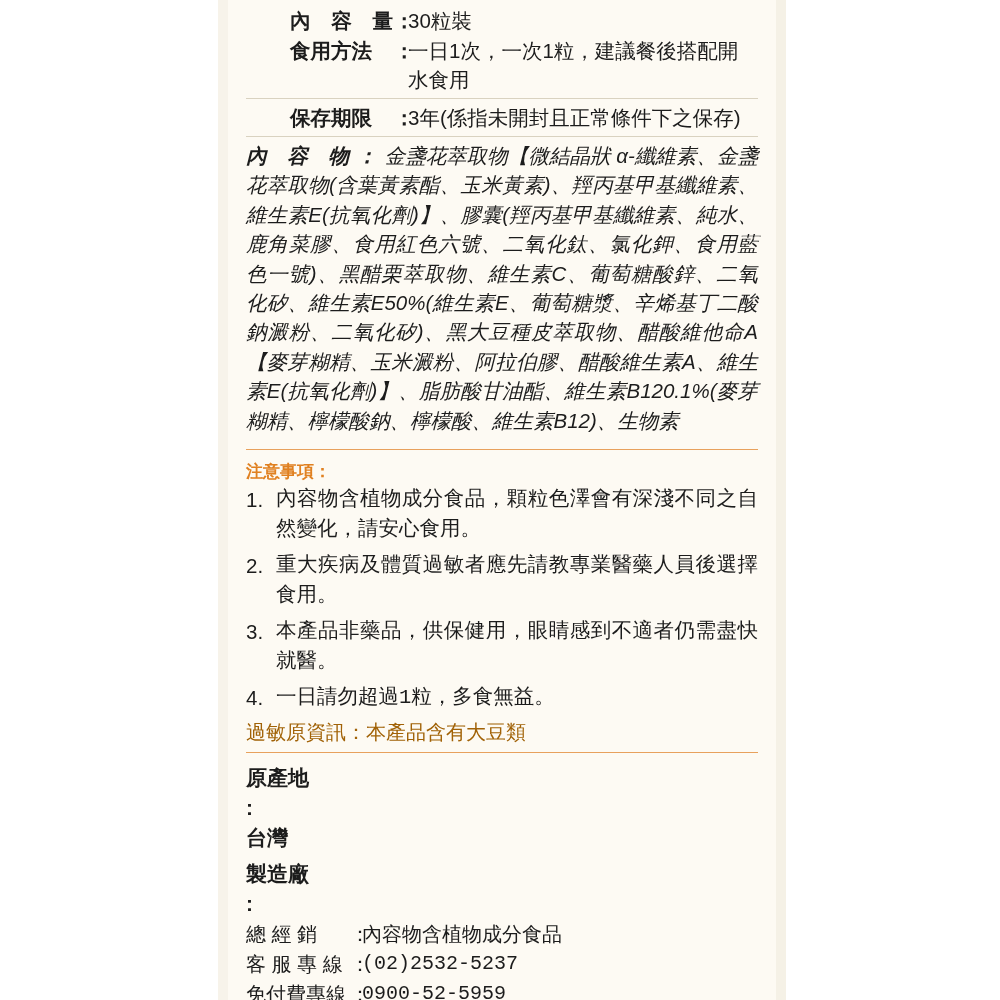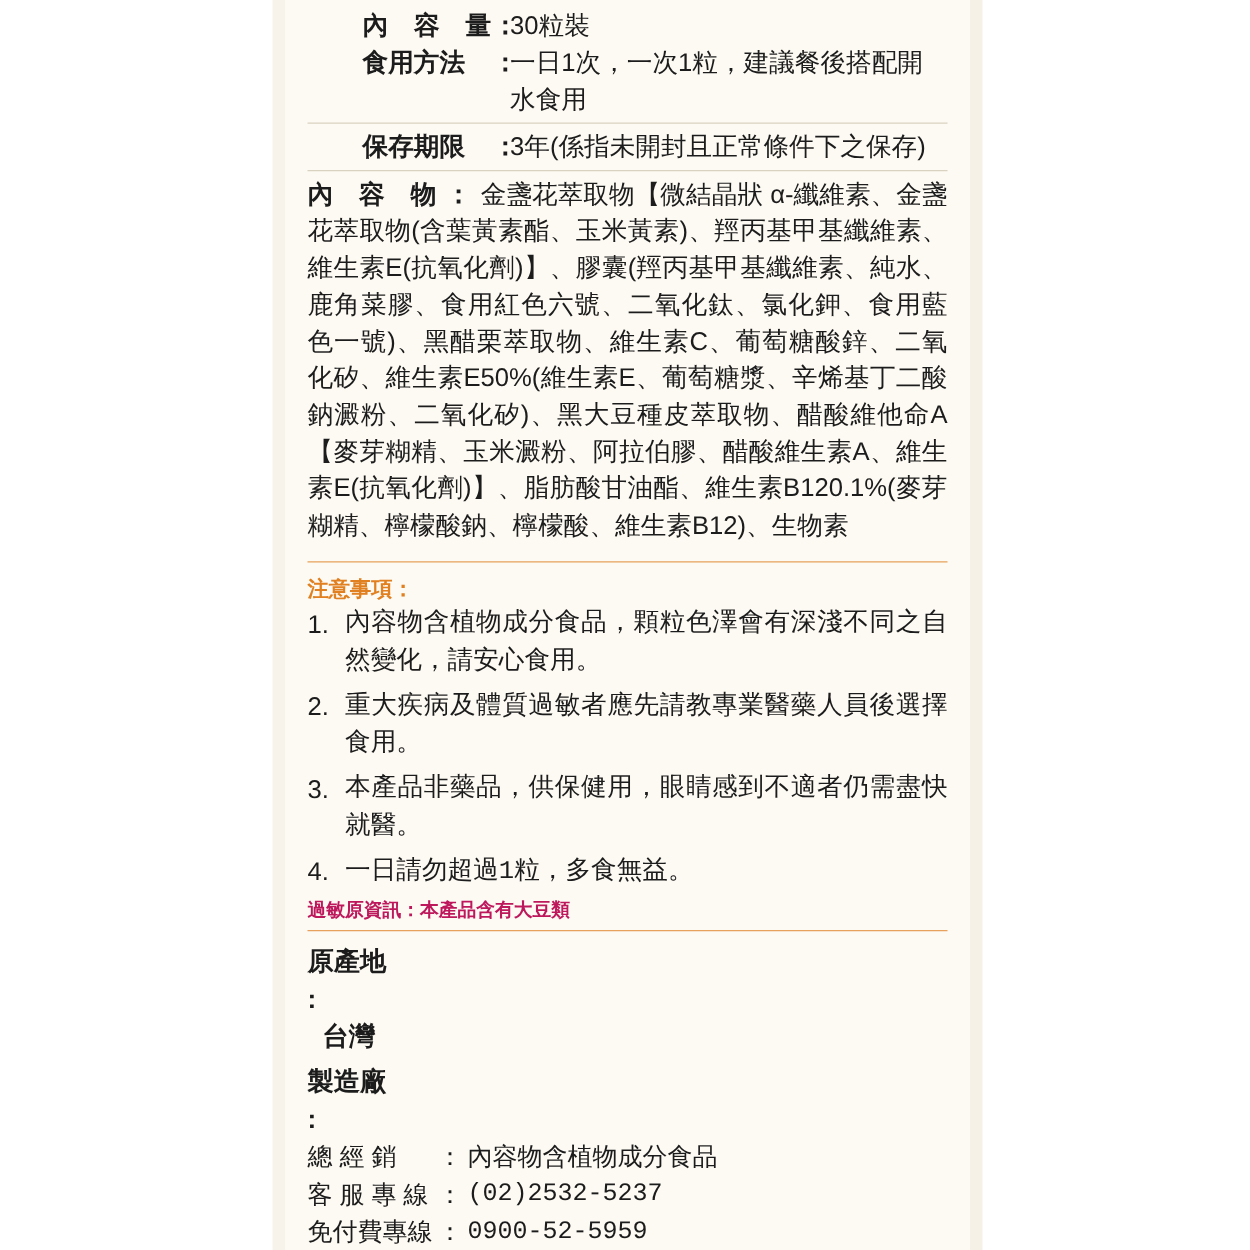--- a/index.html
+++ b/index.html
@@ -86,20 +86,21 @@
     border-top: 1.5px solid #e8a15c;
   }
 
   
   .ingredients {
     font-size: 20.5px;
     line-height: 29.4px;
     color: #1c1c1c;
     text-align: justify;
     word-break: break-all;
+    font-style: italic;
   }
   .ing-head {
     font-weight: bold;
     letter-spacing: 7.5px;
   }
 
   
   .notice-title {
     color: #e08020;
     font-size: 17px;
@@ -123,23 +124,23 @@
     width: 30px;
     text-align: left;
   }
   .notice-text {
     flex: 1 1 auto;
     text-align: justify;
     word-break: break-all;
     font-family: Liberation Mono, monospace;
   }
   .allergen {
-    color: #be185d;
-    font-size: 15px;
-    font-weight: bold;
+    color: #a16207;
+    font-size: 20px;
+    font-weight: normal;
     margin: 4px 0 6px 0;
   }
 
   
   .footer-line {
     display: flex;
     font-size: 20px;
     line-height: 30px;
     color: #1c1c1c;
   }
@@ -148,21 +149,21 @@
     font-size: 21px;
     flex-direction: column;
   }
   .f-label {
     flex: 0 0 auto;
     white-space: nowrap;
   }
   .f-label.w-origin { width: auto; }
   .f-label.w7 { width: 104px; letter-spacing: 0px; }
   .f-colon { flex: 0 0 auto; width: 12px; }
-  .f-value { flex: 1 1 auto; margin-left: 12px; }
+  .f-value { flex: 1 1 auto; }
   .mono { font-family: Liberation Mono, monospace; }
   .gap6 { height: 6px; }
   .gap10 { height: 10px; }
 </style>
 </head>
 <body>
 
 <div id="page">
 
   <div class="leftedge"></div>

